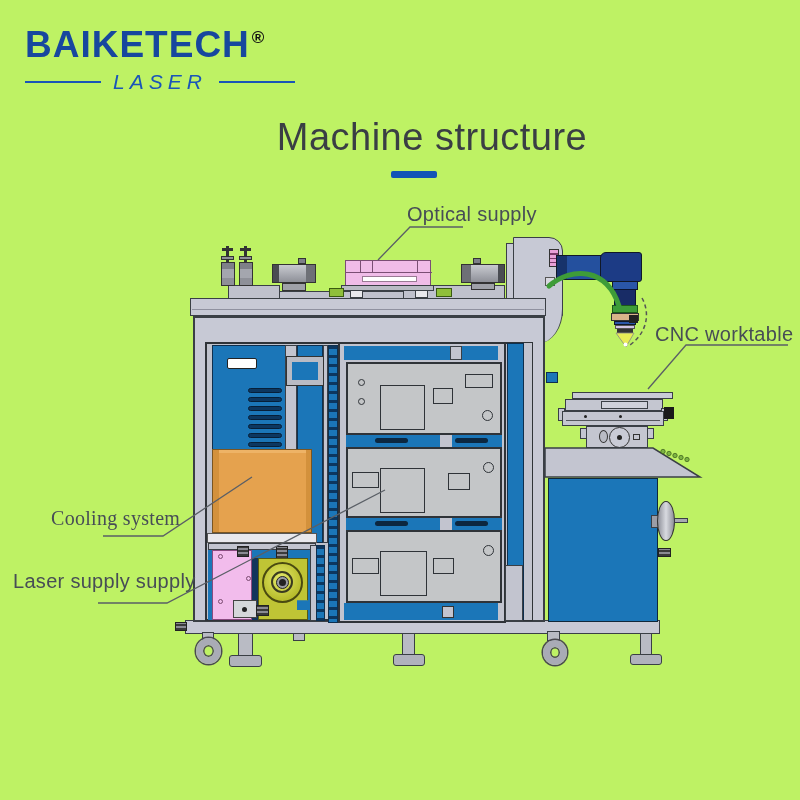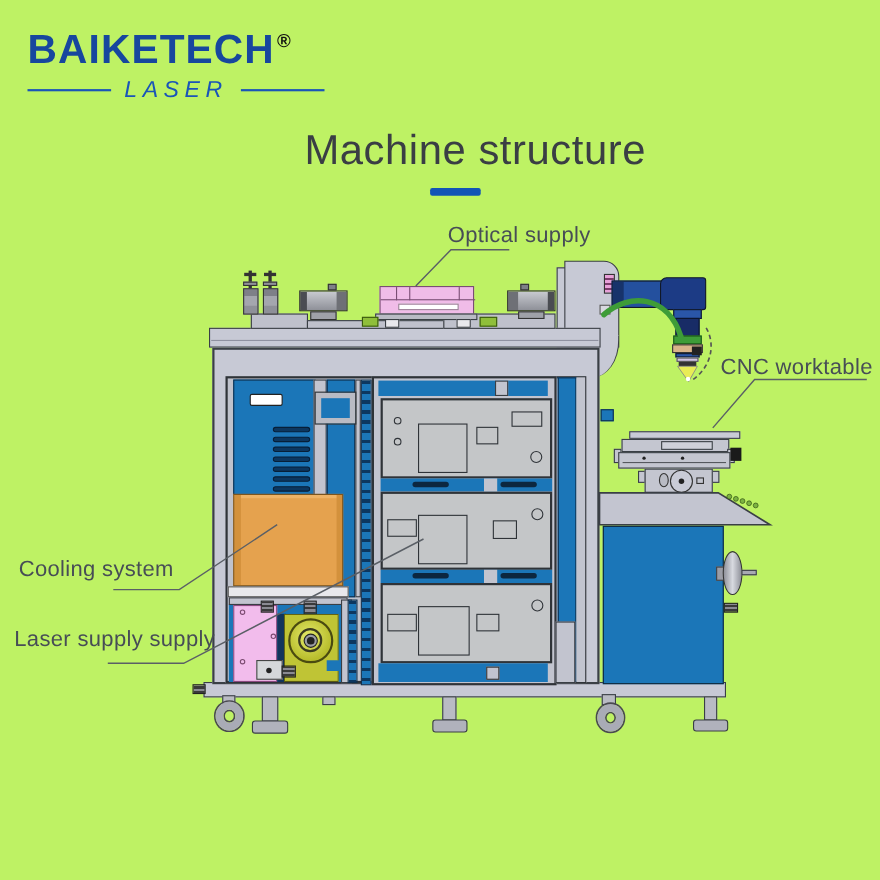--- a/index.html
+++ b/index.html
@@ -254,17 +254,17 @@
       <g stroke="#5a5f66" stroke-width="1.3" fill="none">
         <path d="M 463 227 L 410 227 L 378 260"></path>
         <path d="M 788 345 L 686 345 L 648 389"></path>
         <path d="M 103 536 L 163 536 L 252 477"></path>
         <path d="M 98 603 L 167 603 L 385 490"></path>
       </g>
     </svg>
 
     <div class="lbl" style="left:407px;top:203px;">Optical supply</div>
     <div class="lbl" style="left:655px;top:323px;">CNC worktable</div>
-    <div class="lbl" style="left:17px;top:507px;">Cooling system</div>
+    <div class="lbl" style="left:51px;top:507px;font-family:Liberation Serif, serif;">Cooling system</div>
     <div class="lbl" style="left:13px;top:570px;">Laser supply supply</div>
 
   </div>
 </div>
 
 </body></html>

